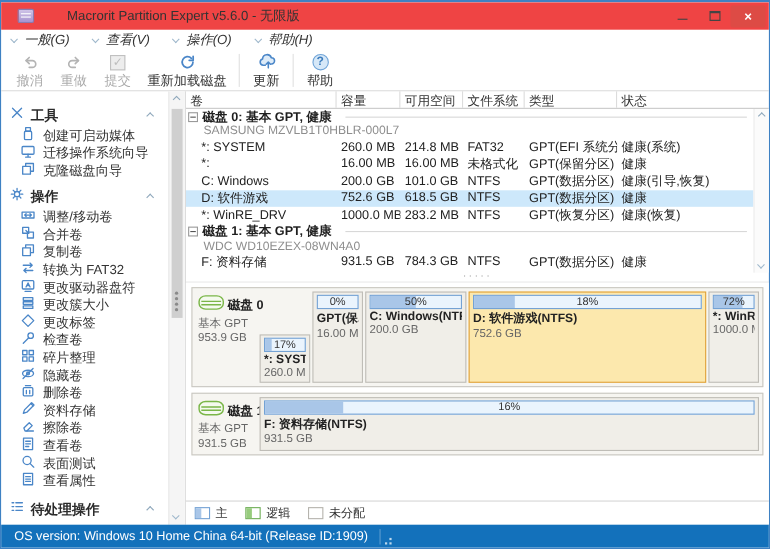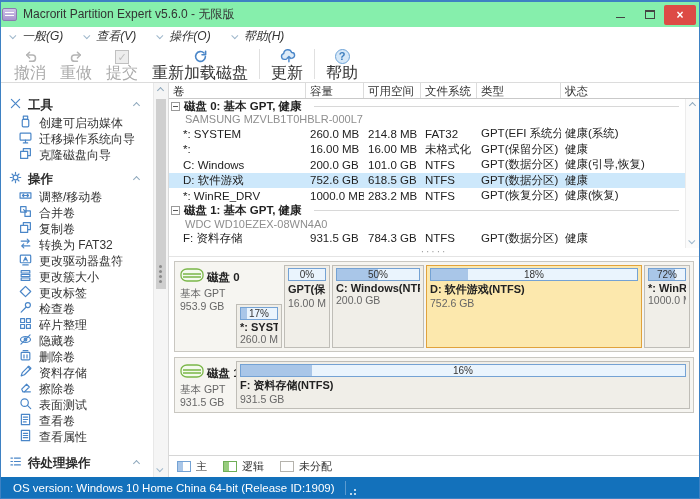--- a/index.html
+++ b/index.html
@@ -1,39 +1,39 @@
 <!DOCTYPE html>
 <html><head>
 <meta charset="utf-8">
 <style>
   * { margin:0; padding:0; box-sizing:border-box; font-family:"Liberation Sans","DejaVu Sans",sans-serif; }
   html,body { background:#9db9cf; }
   .window { width:700px; height:499px; background:#fff; border:1px solid #3e81c3; border-top:2px solid #3e81c3;
             display:flex; flex-direction:column; overflow:hidden; position:relative; }
   
-  .titlebar { height:25px; display:flex; align-items:center; padding-left:1px; background:#86efac; flex:0 0 auto; }
+  .titlebar { height:25px; display:flex; align-items:center; padding-left:15px; background:#ef4444; flex:0 0 auto;gap:24px; }
   .app-icon { width:15px; height:13px; border:1px solid #8a7bb0; border-radius:2px; background:linear-gradient(#cfc4e8,#a693cf); margin-right:6px; position:relative; }
   .app-icon:after{content:"";position:absolute;left:2px;right:2px;top:3px;height:1px;background:#fff;box-shadow:0 3px 0 #fff;}
   .title-text { font-size:12px; color:#333; }
   .win-btns { margin-left:auto; display:flex; align-items:center; height:100%; }
   .win-btn { width:29px; height:20px; display:flex; align-items:center; justify-content:center; }
   .glyph-min { width:9px; height:1px; background:#444; display:block; margin-top:6px; }
   .glyph-max { width:10px; height:9px; border:1px solid #444; border-top:2px solid #444; display:block; }
   .btn-close { width:32px; height:20px; background:#dd4b45; border-radius:2px; margin-right:3px; display:flex; align-items:center; justify-content:center; }
   .glyph-close { color:#fff; font-size:12px; font-weight:bold; line-height:1; }
   
   .menubar { height:19px; display:flex; align-items:center; padding-left:10px; gap:22px; flex:0 0 auto; }
   .menu-item { display:flex; align-items:center; gap:6px; font-size:12px; color:#333; cursor:default;font-style:italic; }
   .chev { width:5px; height:5px; border-left:1.3px solid #9fb8cc; border-bottom:1.3px solid #9fb8cc; transform:rotate(-45deg) translateY(-1px); display:inline-block; }
   .chev-up { transform:rotate(135deg); border-color:#8fa8bc; }
   
   .toolbar { height:37px; display:flex; align-items:stretch; padding-left:6px; border-bottom:1px solid #dcdcdc; flex:0 0 auto; }
   .tb-btn { display:flex; flex-direction:column; align-items:center; justify-content:flex-start; padding:1px 7px 0; min-width:40px; }
   .tb-icon { height:19px; display:flex; align-items:center; justify-content:center; }
-  .tb-label { font-size:16px; color:#333; line-height:14px; white-space:nowrap;text-align:center; }
+  .tb-label { font-size:12px; color:#333; line-height:14px; white-space:nowrap;text-align:center; }
   .tb-btn.disabled .tb-label { color:#ababab; }
   .tb-sep { width:1px; background:#e0e0e0; margin:3px 4px; }
   .commit-box { width:14px; height:14px; border:1px solid #c0c0c0; background:#ededed; color:#bdbdbd; font-size:11px; line-height:12px; text-align:center; }
   .help-circle { width:15px; height:15px; border-radius:50%; background:#d6e8f8; border:1px solid #6fa4d8; color:#3d7dbd; font-size:11px; font-weight:bold; text-align:center; line-height:13px; }
   
   .bodyrow { flex:1 1 auto; display:flex; min-height:0; }
   .sidebar { width:152px; flex:0 0 auto; padding:6px 0 2px 6px; display:flex; flex-direction:column; overflow:hidden; }
   .side-section { margin-top:6px; }
   .side-header { display:flex; align-items:center; gap:6px; height:20px; padding-left:2px; }
   .side-header .sh-label { font-size:12.5px; font-weight:bold; color:#2b2b2b; }
@@ -322,31 +322,31 @@
           </div>
           <div class="side-item">
             <span><svg width="13" height="13" viewBox="0 0 12 12" fill="none" stroke="#4a86c8" stroke-width="1.1" stroke-linecap="round" stroke-linejoin="round">
                 <path d="M2.5 7.5 7 3l2.5 2.5L5 10H3.5Z"></path>
                 <path d="M5 10h5.5"></path>
               </svg></span>
             <span>擦除卷</span>
           </div>
           <div class="side-item">
             <span><svg width="13" height="13" viewBox="0 0 12 12" fill="none" stroke="#4a86c8" stroke-width="1.1" stroke-linecap="round" stroke-linejoin="round">
+                <rect x="2.2" y="1.2" width="7.6" height="9.6"></rect>
+                <path d="M4 3.8h4M4 6h4M4 8.2h2.6"></path>
+              </svg></span>
+            <span>查看卷</span>
+          </div>
+          <div class="side-item">
+            <span><svg width="13" height="13" viewBox="0 0 12 12" fill="none" stroke="#4a86c8" stroke-width="1.1" stroke-linecap="round" stroke-linejoin="round">
                 <circle cx="5.2" cy="5.2" r="3.4"></circle>
                 <path d="M7.8 7.8 10.8 10.8"></path>
               </svg></span>
             <span>表面测试</span>
-          </div>
-          <div class="side-item">
-            <span><svg width="13" height="13" viewBox="0 0 12 12" fill="none" stroke="#4a86c8" stroke-width="1.1" stroke-linecap="round" stroke-linejoin="round">
-                <rect x="2.2" y="1.2" width="7.6" height="9.6"></rect>
-                <path d="M4 3.8h4M4 6h4M4 8.2h2.6"></path>
-              </svg></span>
-            <span>查看卷</span>
           </div>
           <div class="side-item">
             <span><svg width="13" height="13" viewBox="0 0 12 12" fill="none" stroke="#4a86c8" stroke-width="1.1" stroke-linecap="round" stroke-linejoin="round">
                 <rect x="2.2" y="1.2" width="7.6" height="9.6"></rect>
                 <path d="M4 4h4M4 6h4M4 8h4"></path>
               </svg></span>
             <span>查看属性</span>
           </div>
         </div>
         <div class="side-section pending-pin">

